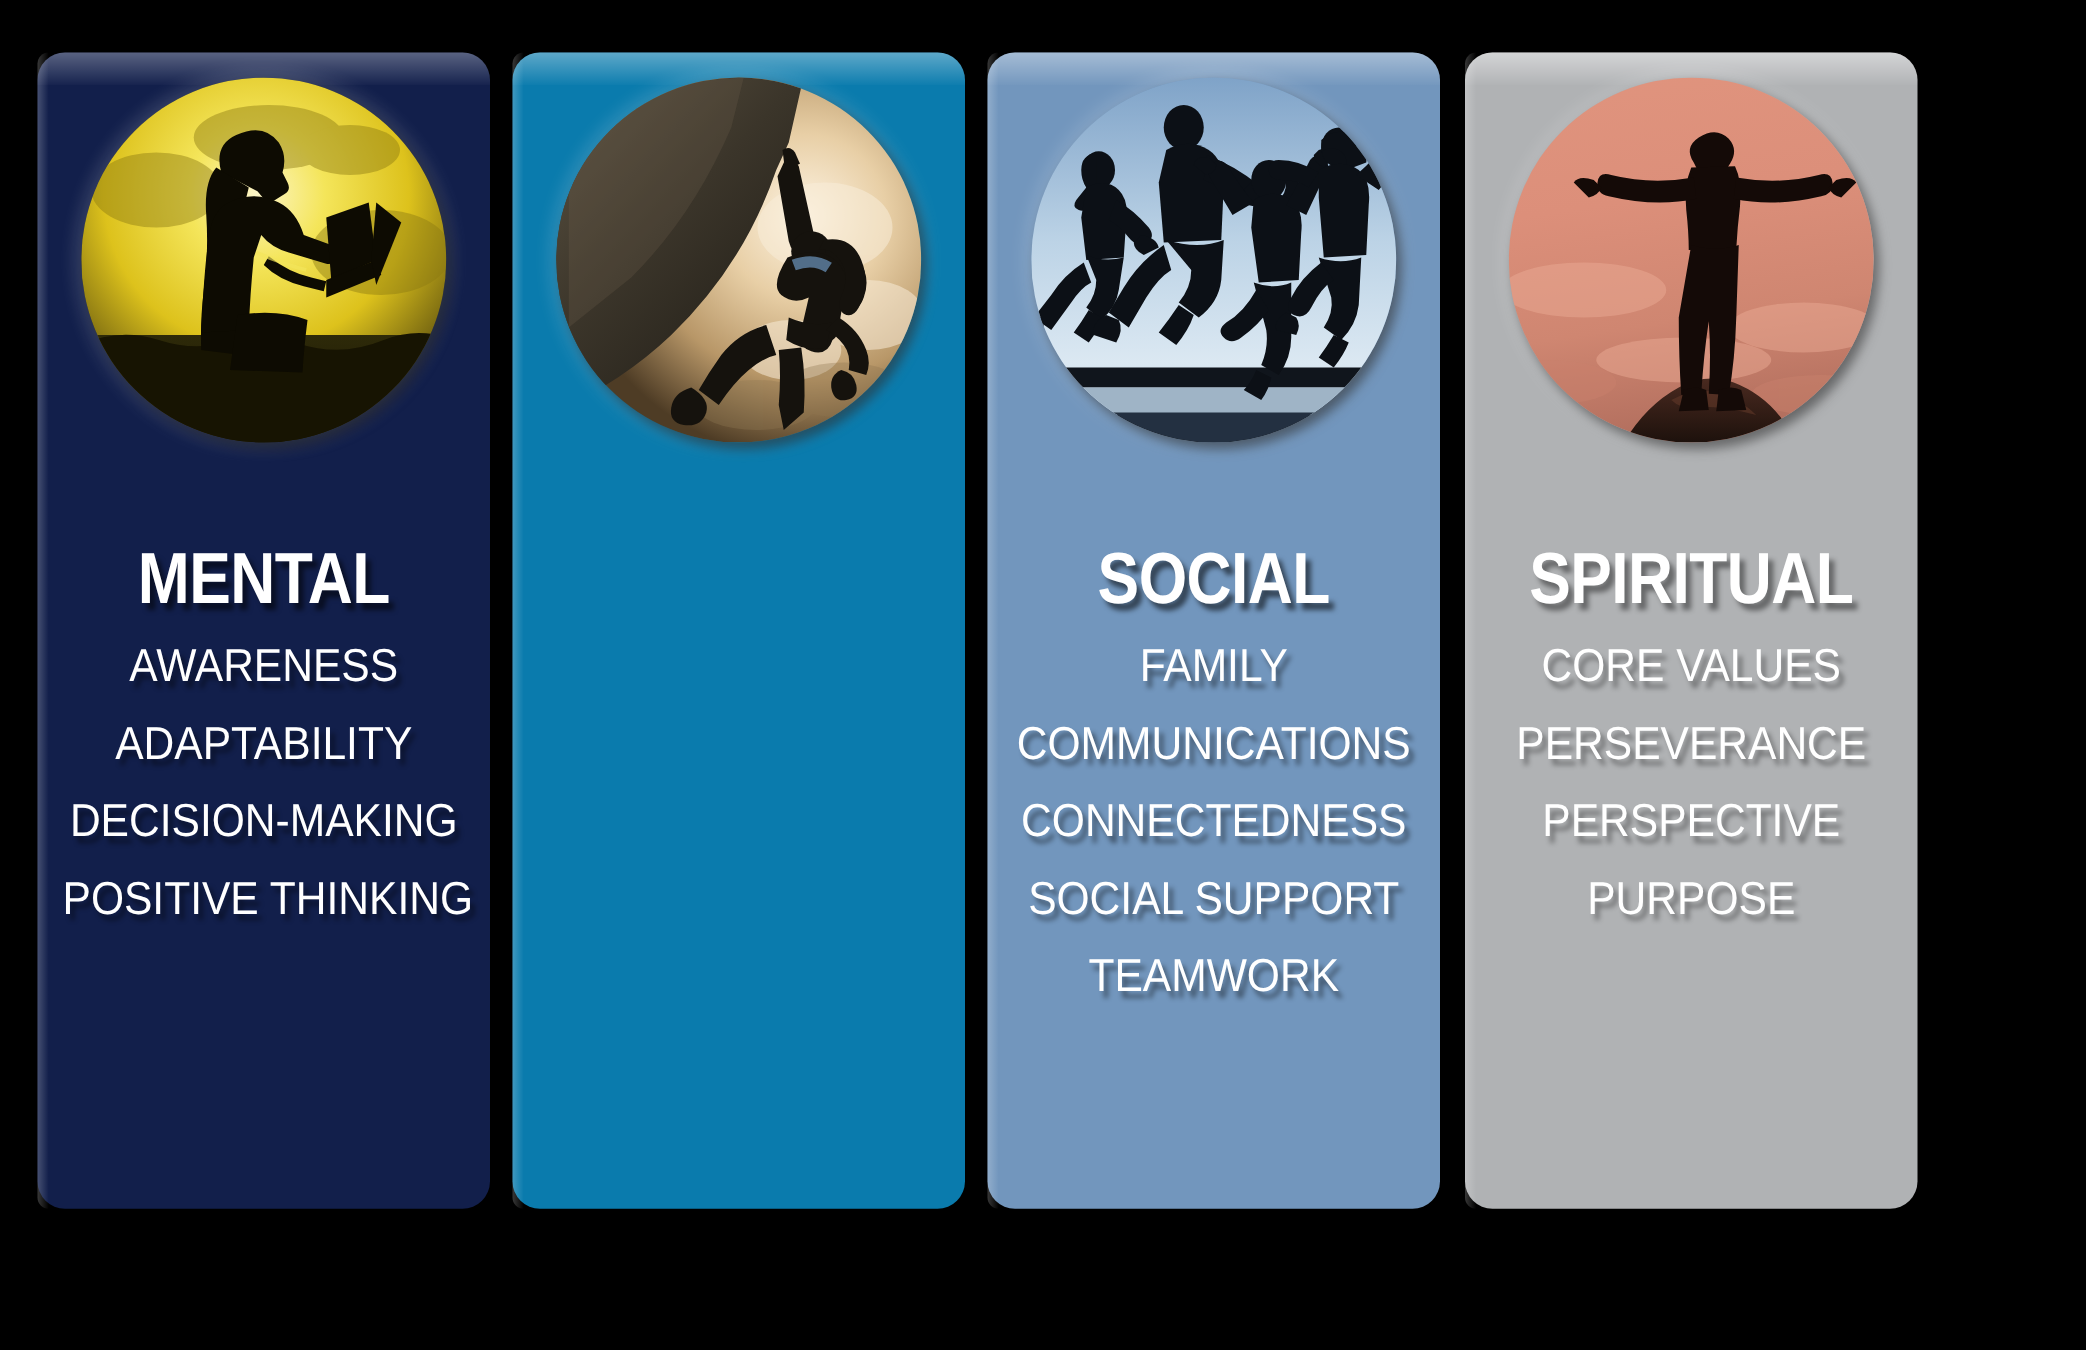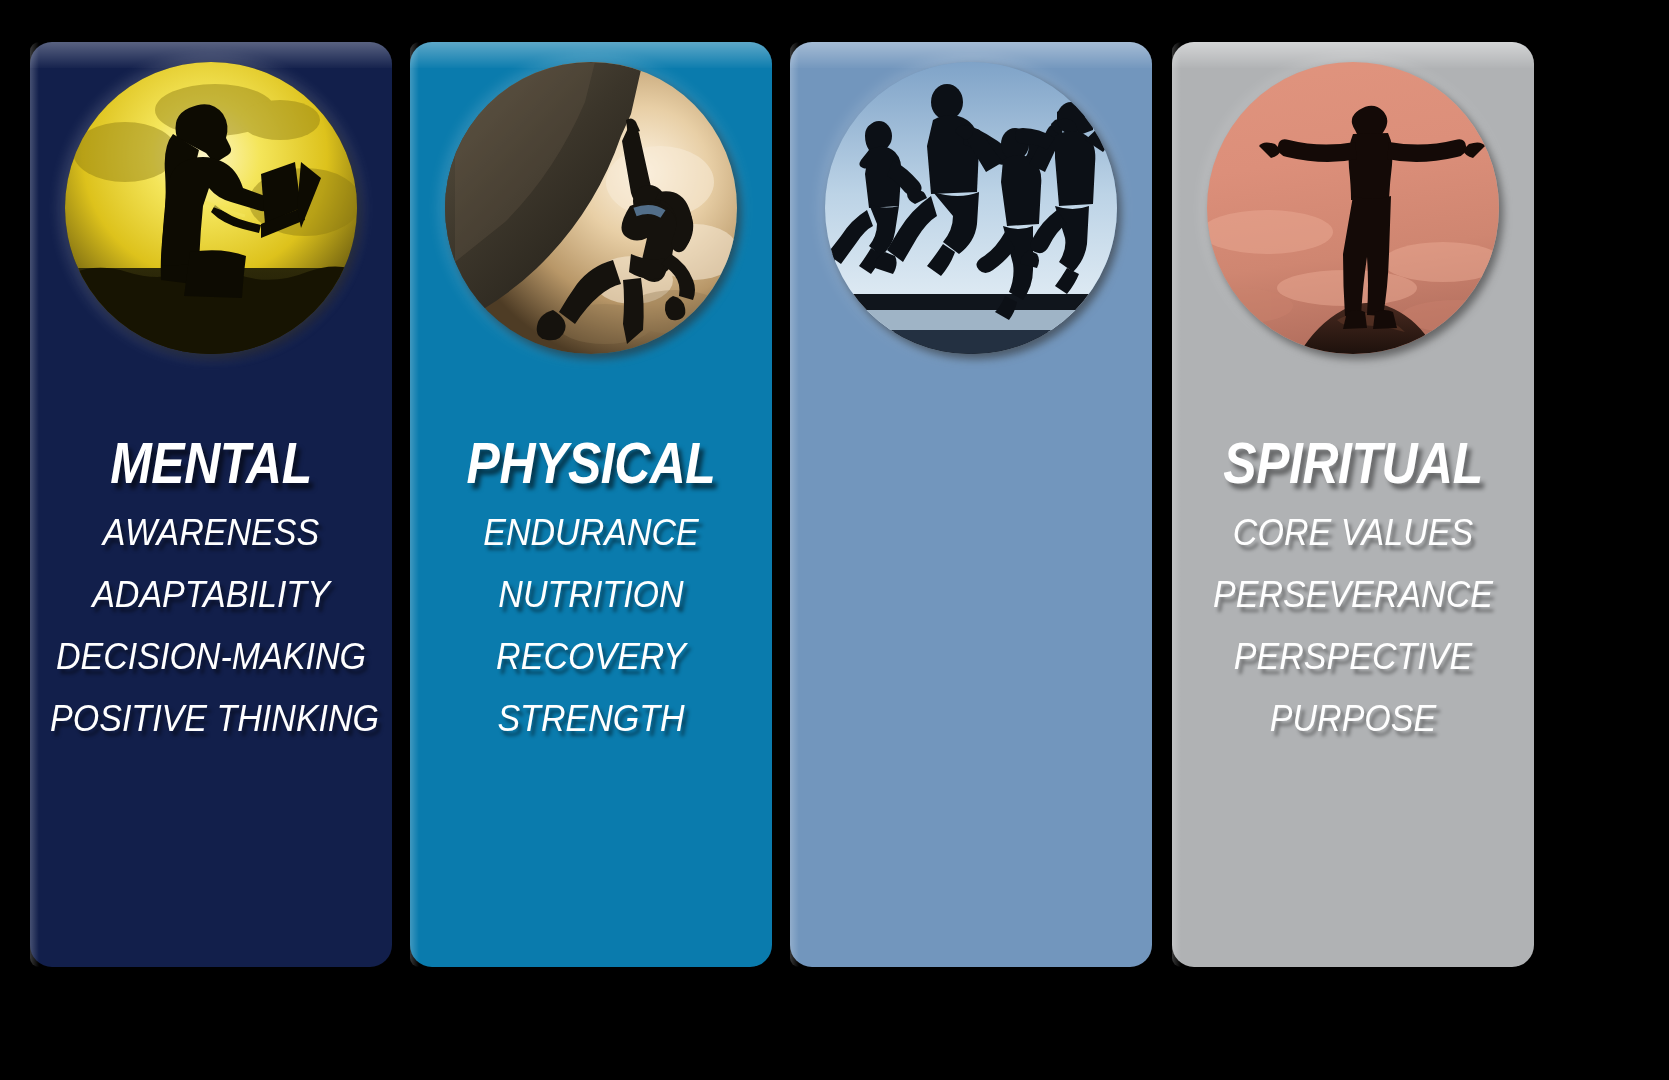--- a/index.html
+++ b/index.html
@@ -71,21 +71,20 @@
   }
   .photo svg { display:block; width:100%; height:100%; }
 
   
   .textblock {
     position: absolute;
     left: 0; right: 0;
     top: 392px;
     text-align: center;
     padding: 0 6px;
-    font-style: italic;
   }
   .heading {
     font-family: "Liberation Sans Narrow", "Liberation Sans", sans-serif;
     font-weight: 700;
     font-size: 58px;
     line-height: 1.0;
     letter-spacing: -0.5px;
     color: #ffffff;
     transform: scaleX(0.86);
     transform-origin: center;
@@ -252,27 +251,20 @@
             <path d="M226 192 q16 10 22 26 q4 10 0 20 l-14 -4 q2 -12 -4 -20 q-6 -8 -14 -12 Z"></path>
             <path d="M228 234 q10 2 12 12 q2 10 -8 12 q-10 2 -12 -10 q-1 -10 8 -14 Z"></path>
 
             <path d="M214 130 q22 -4 30 16 q8 20 -2 38 q-5 9 -12 5 q-6 -4 -2 -14 q8 -18 -2 -30 q-7 -9 -16 -7 Z"></path>
           </g>
           <path d="M190 150 q16 -6 28 2" stroke="#5d7fa0" stroke-width="9" fill="none" opacity="0.85"></path>
         </svg>
       </div>
     </div>
 
-    <div class="textblock">
-      <div class="heading">PHYSICAL</div>
-      <div class="item">ENDURANCE</div>
-      <div class="item">NUTRITION</div>
-      <div class="item">RECOVERY</div>
-      <div class="item">STRENGTH</div>
-    </div>
   </div>
 
   <div class="panel" id="panel-social">
     <div class="sheen"></div>
     <div class="leftrim"></div>
 
     <div class="photo-wrap">
       <div class="photo">
         <svg viewBox="0 0 292 292" preserveAspectRatio="xMidYMid slice">
           <defs>
@@ -336,20 +328,28 @@
               <path d="M14 114 q18 6 34 0 l-2 38 q-2 16 -14 28 l-14 -10 q8 -12 6 -24 Z"></path>
               <path d="M16 118 q-16 12 -24 28 q-6 10 2 14 q9 4 14 -6 q8 -16 18 -22 Z"></path>
               <path d="M-12 158 q-10 6 -8 14 l16 4 q4 -8 0 -14 Z"></path>
               <path d="M26 176 q-6 10 -12 18 l12 8 q8 -10 12 -20 Z"></path>
             </g>
           </g>
         </svg>
       </div>
     </div>
 
+    <div class="textblock">
+      <div class="heading">SOCIAL</div>
+      <div class="item">FAMILY</div>
+      <div class="item">COMMUNICATIONS</div>
+      <div class="item">CONNECTEDNESS</div>
+      <div class="item">SOCIAL SUPPORT</div>
+      <div class="item">TEAMWORK</div>
+    </div>
   </div>
 
   <div class="panel" id="panel-spiritual">
     <div class="sheen"></div>
     <div class="leftrim"></div>
 
     <div class="photo-wrap">
       <div class="photo">
         <svg viewBox="0 0 292 292" preserveAspectRatio="xMidYMid slice">
           <defs>

